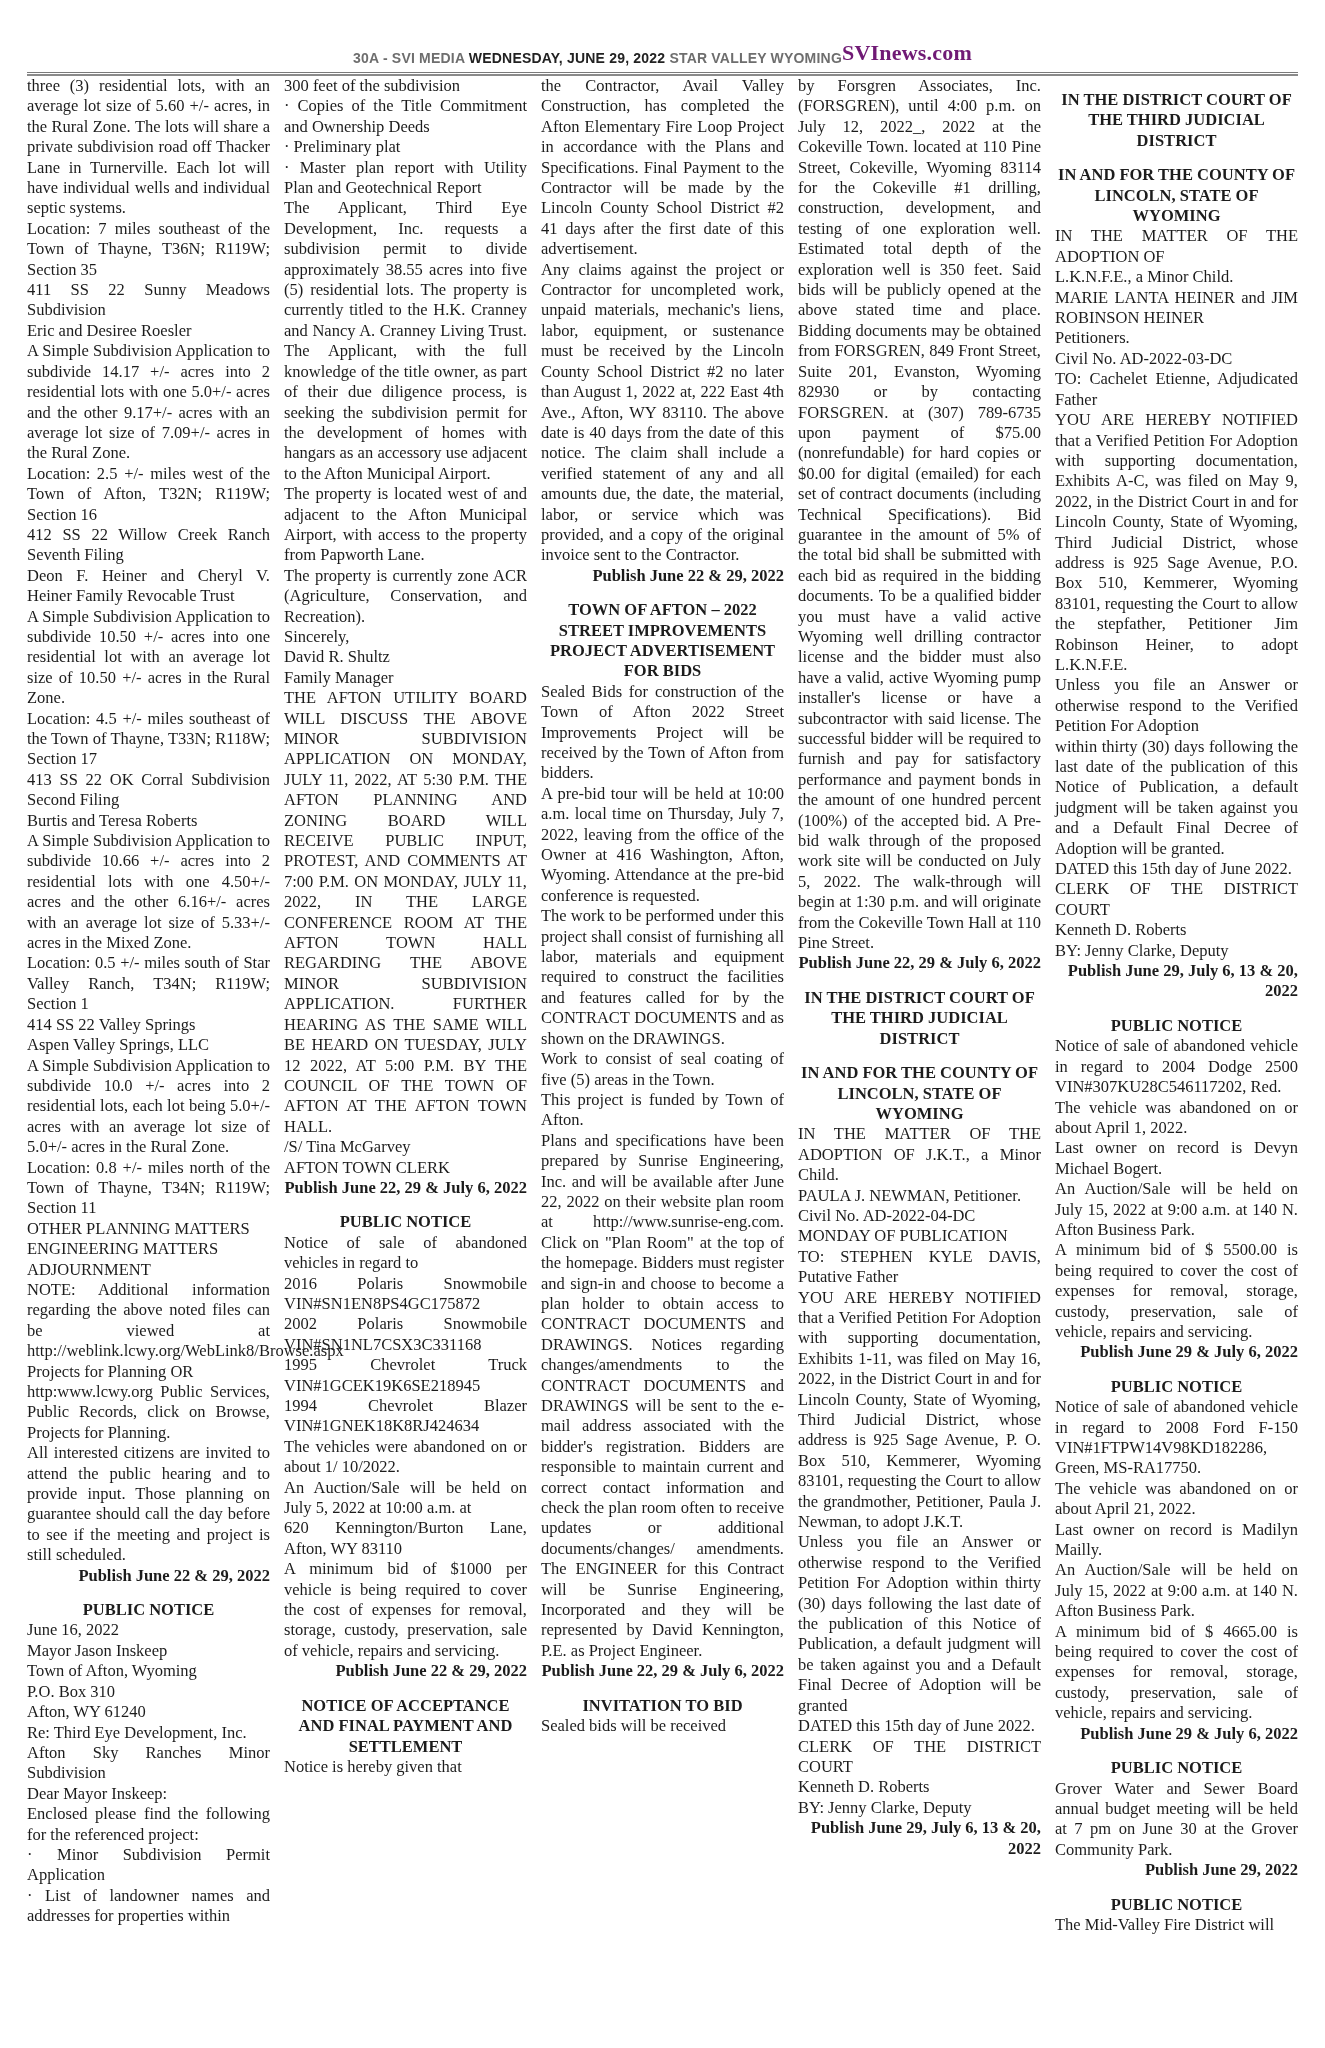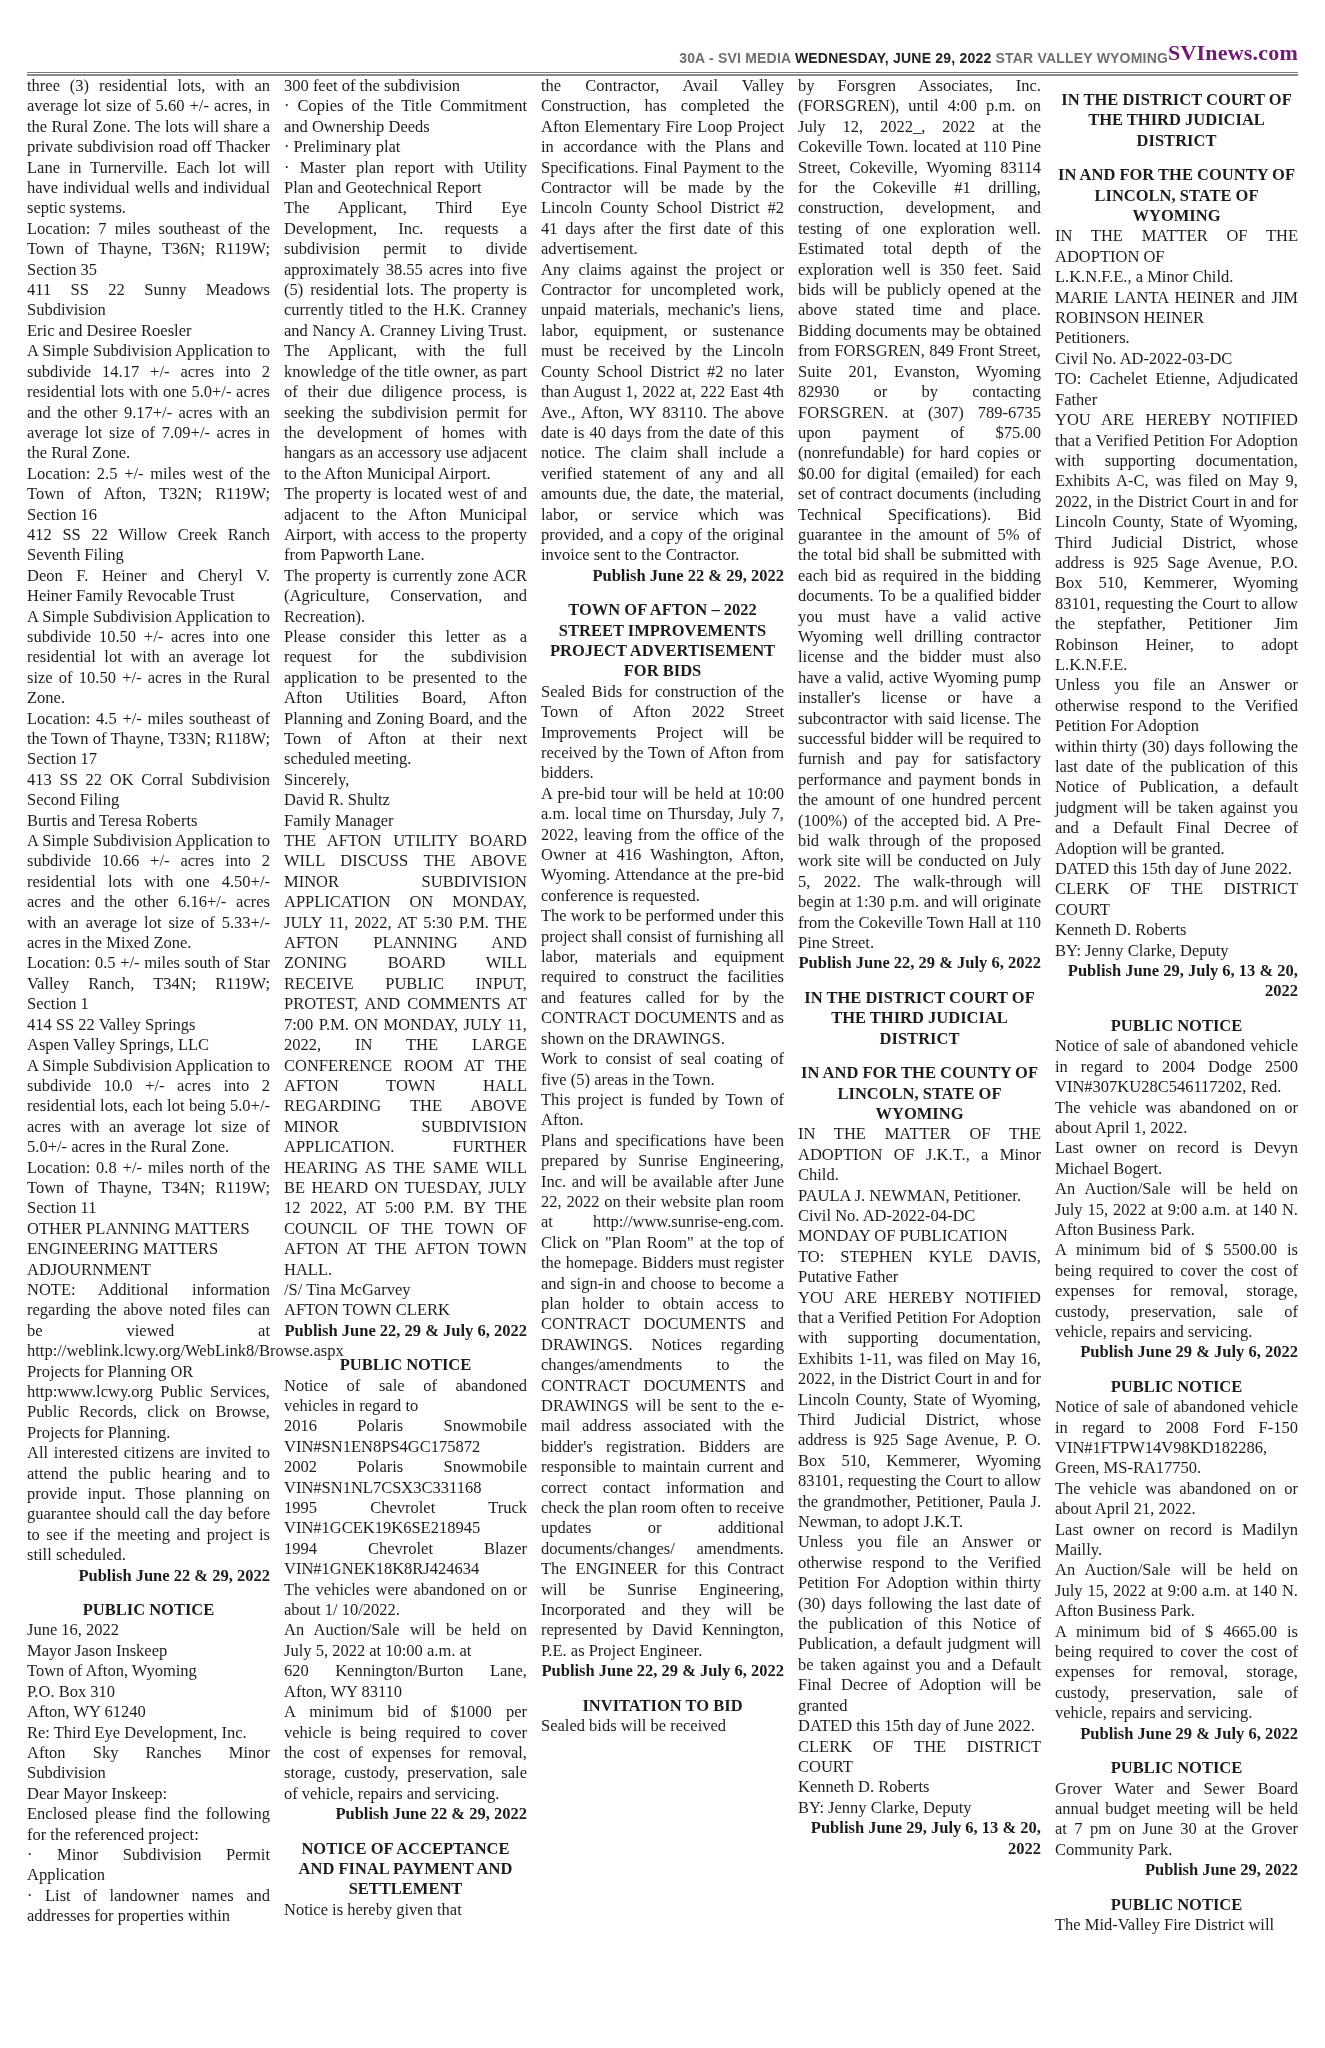--- a/index.html
+++ b/index.html
@@ -5,21 +5,21 @@
   * { margin: 0; padding: 0; box-sizing: border-box; }
   html, body { background: #ffffff; }
   body {
     width: 1325px; height: 2048px;
     font-family: "Liberation Serif", serif;
     color: #1c1c1c;
     overflow: hidden;
     position: relative;
   }
   .masthead {
-    display: flex; justify-content: flex-end; align-items: flex-end;
+    display: flex; justify-content: center; align-items: flex-end;
     padding: 40px 27px 6px 27px;
   }
   .masthead-left {
     font-family: "Liberation Sans", sans-serif;
     font-size: 14px; letter-spacing: 0.2px; color: #6e6e6e;
     font-weight: 700;
   }
   .masthead-left .date { color: #222222; }
   .masthead-site {
     font-family: "Liberation Serif", serif;
@@ -107,21 +107,20 @@
       <p class="body">· List of landowner names and addresses for properties within</p>
     </div>
   <div class="col">
       <p class="body">300 feet of the subdivision</p>
       <p class="body">· Copies of the Title Commitment and Ownership Deeds</p>
       <p class="body">· Preliminary plat</p>
       <p class="body">· Master plan report with Utility Plan and Geotechnical Report</p>
       <p class="body">The Applicant, Third Eye Development, Inc. requests a subdivision permit to divide approximately 38.55 acres into five (5) residential lots.  The property is currently titled to the H.K. Cranney and Nancy A. Cranney Living Trust.  The Applicant, with the full knowledge of the title owner, as part of their due diligence process, is seeking the subdivision permit for the development of homes with hangars as an accessory use adjacent to the Afton Municipal Airport.</p>
       <p class="body">The property is located west of and adjacent to the Afton Municipal Airport, with access to the property from Papworth Lane.</p>
       <p class="body">The property is currently zone ACR (Agriculture, Conservation, and Recreation).</p>
-      <p class="body">Please consider this letter as a request for the subdivision application to be presented to the Afton Utilities Board, Afton Planning and Zoning Board, and the Town of Afton at their next scheduled meeting.</p>
       <p class="body">Sincerely,</p>
       <p class="body">David R. Shultz</p>
       <p class="body">Family Manager</p>
       <p class="body">THE AFTON UTILITY BOARD WILL DISCUSS THE ABOVE MINOR SUBDIVISION APPLICATION ON MONDAY, JULY 11,  2022, AT 5:30 P.M. THE AFTON PLANNING AND ZONING BOARD WILL RECEIVE PUBLIC INPUT, PROTEST, AND COMMENTS AT 7:00 P.M. ON MONDAY, JULY 11, 2022, IN THE LARGE CONFERENCE ROOM AT THE AFTON TOWN HALL REGARDING THE ABOVE MINOR SUBDIVISION APPLICATION.  FURTHER HEARING AS THE SAME WILL BE HEARD ON TUESDAY, JULY 12 2022, AT 5:00 P.M. BY THE COUNCIL OF THE TOWN OF AFTON AT THE AFTON TOWN HALL.</p>
       <p class="body">/S/ Tina McGarvey</p>
       <p class="body">AFTON TOWN CLERK</p>
       <p class="pub">Publish June 22, 29 &amp; July 6, 2022</p>
       <p class="h">PUBLIC NOTICE</p>
       <p class="body">Notice of sale of abandoned vehicles in regard to</p>
       <p class="body">2016 Polaris Snowmobile VIN#SN1EN8PS4GC175872</p>

